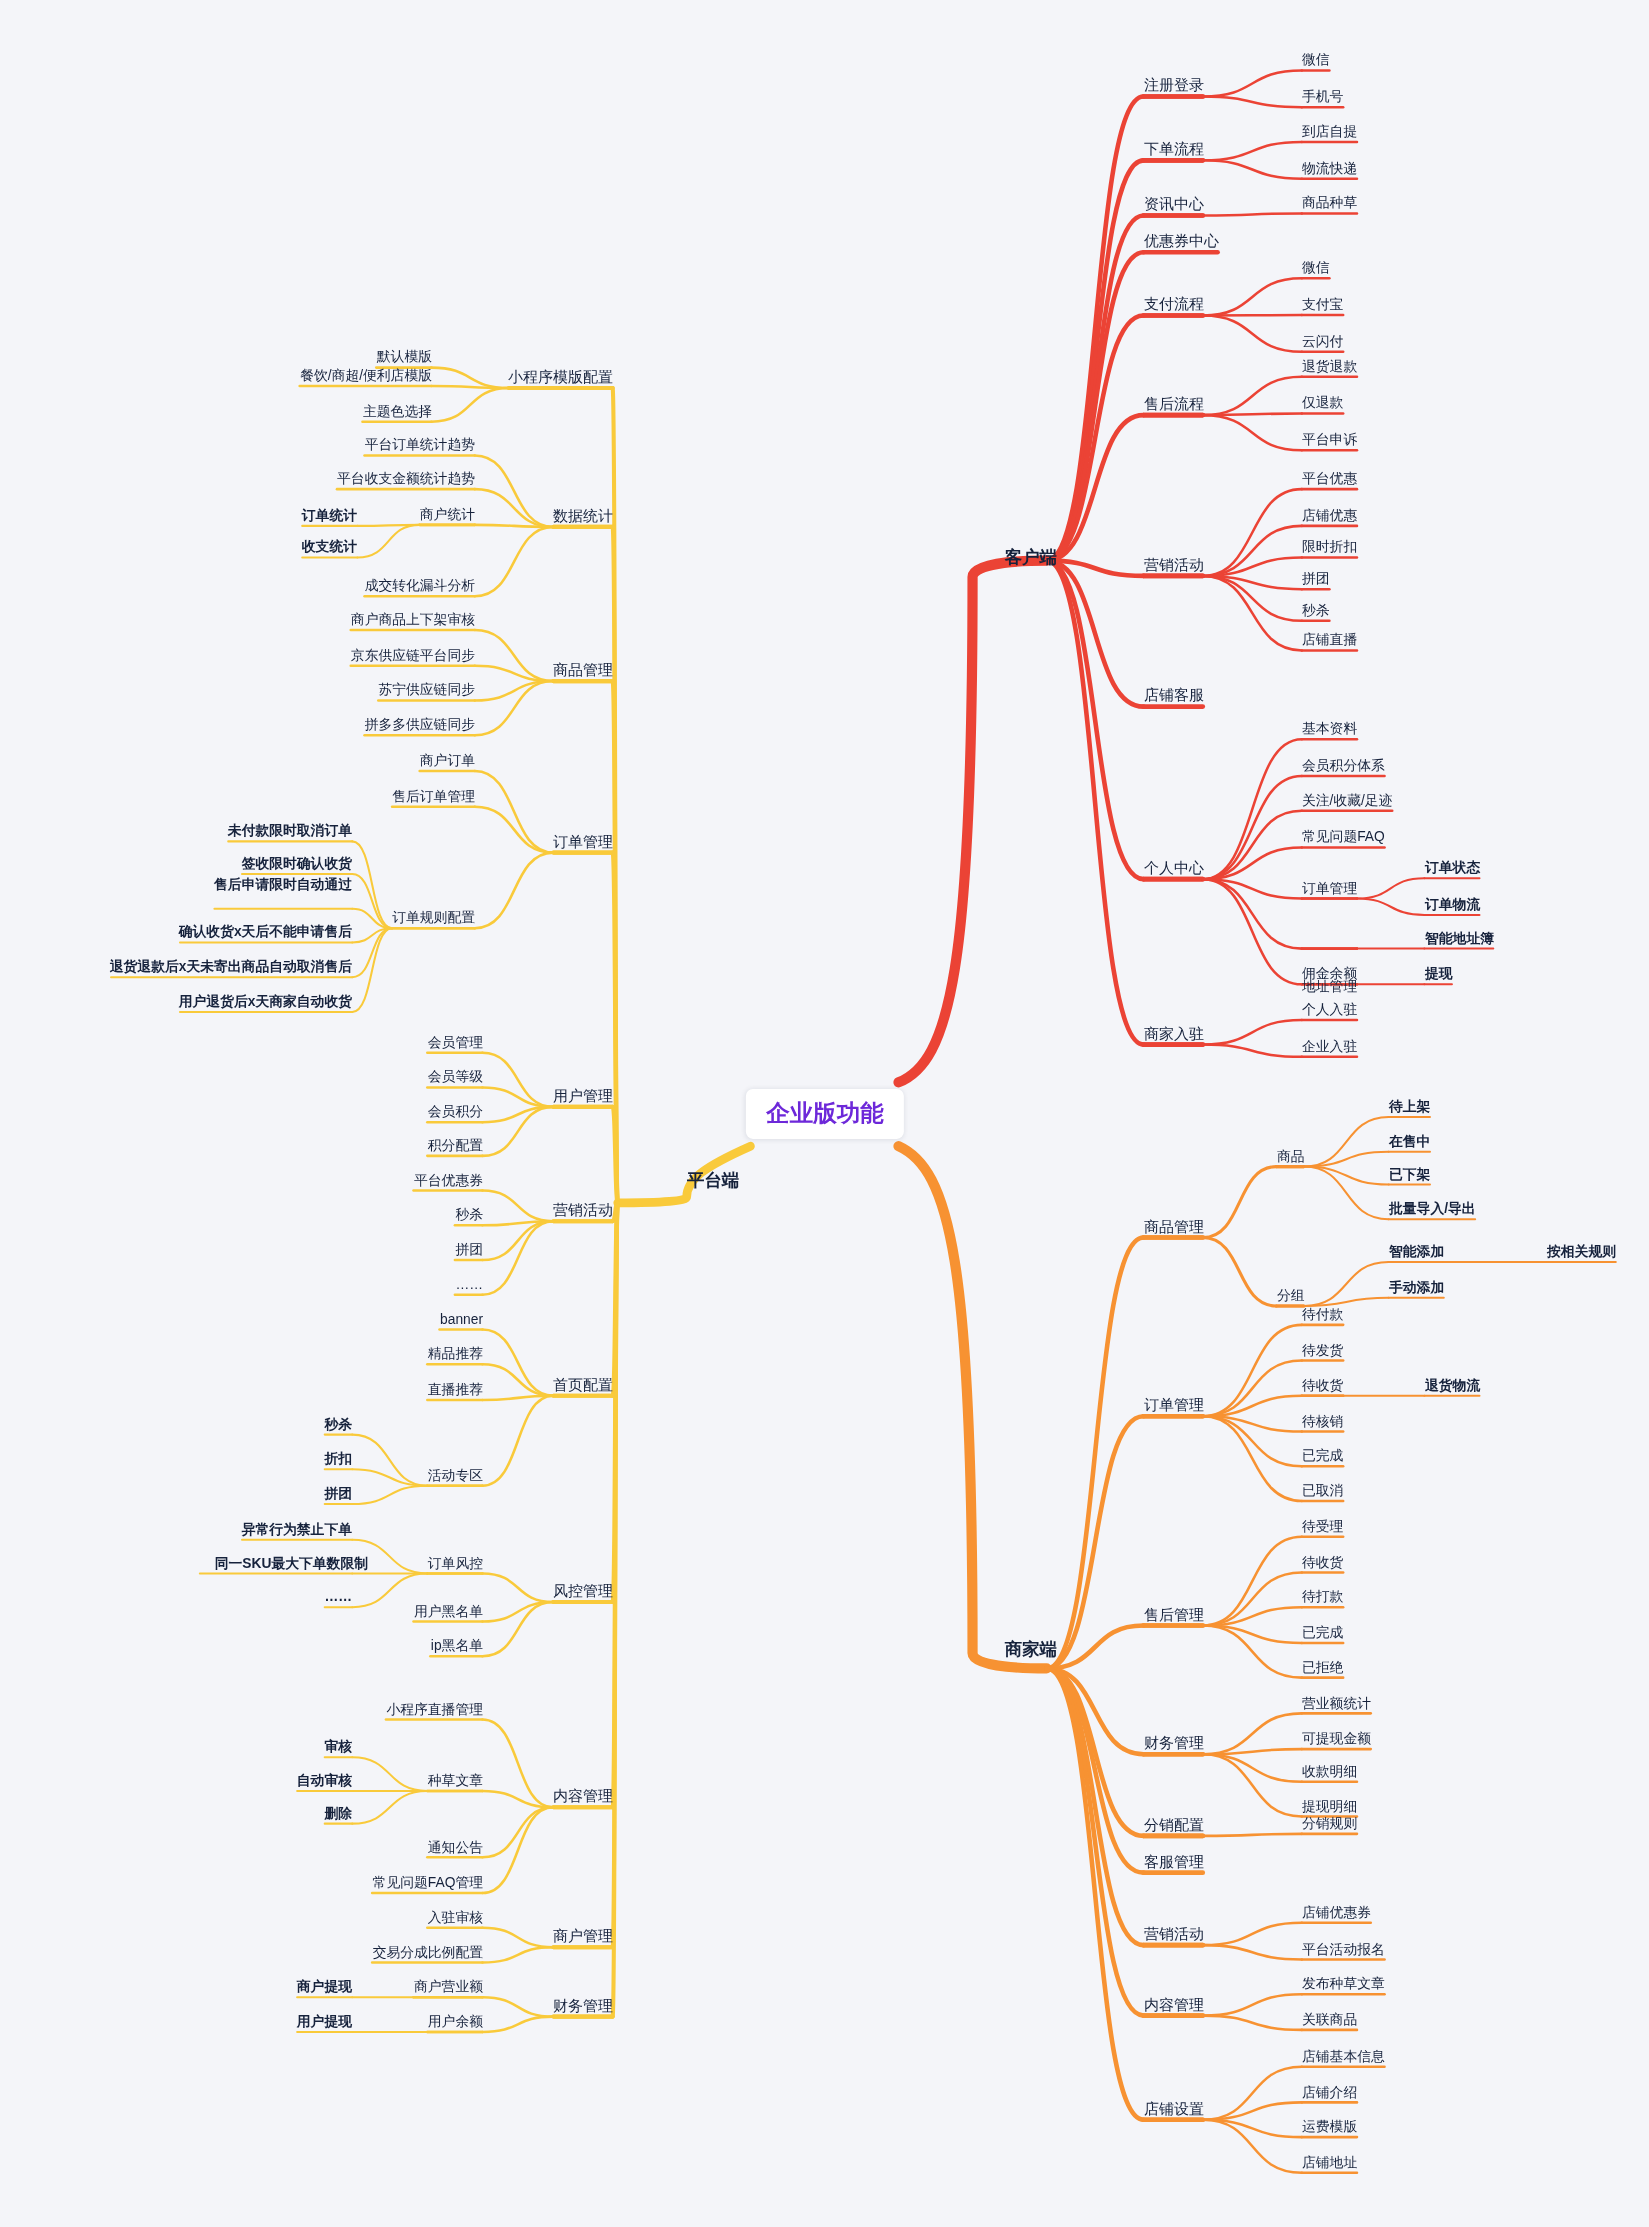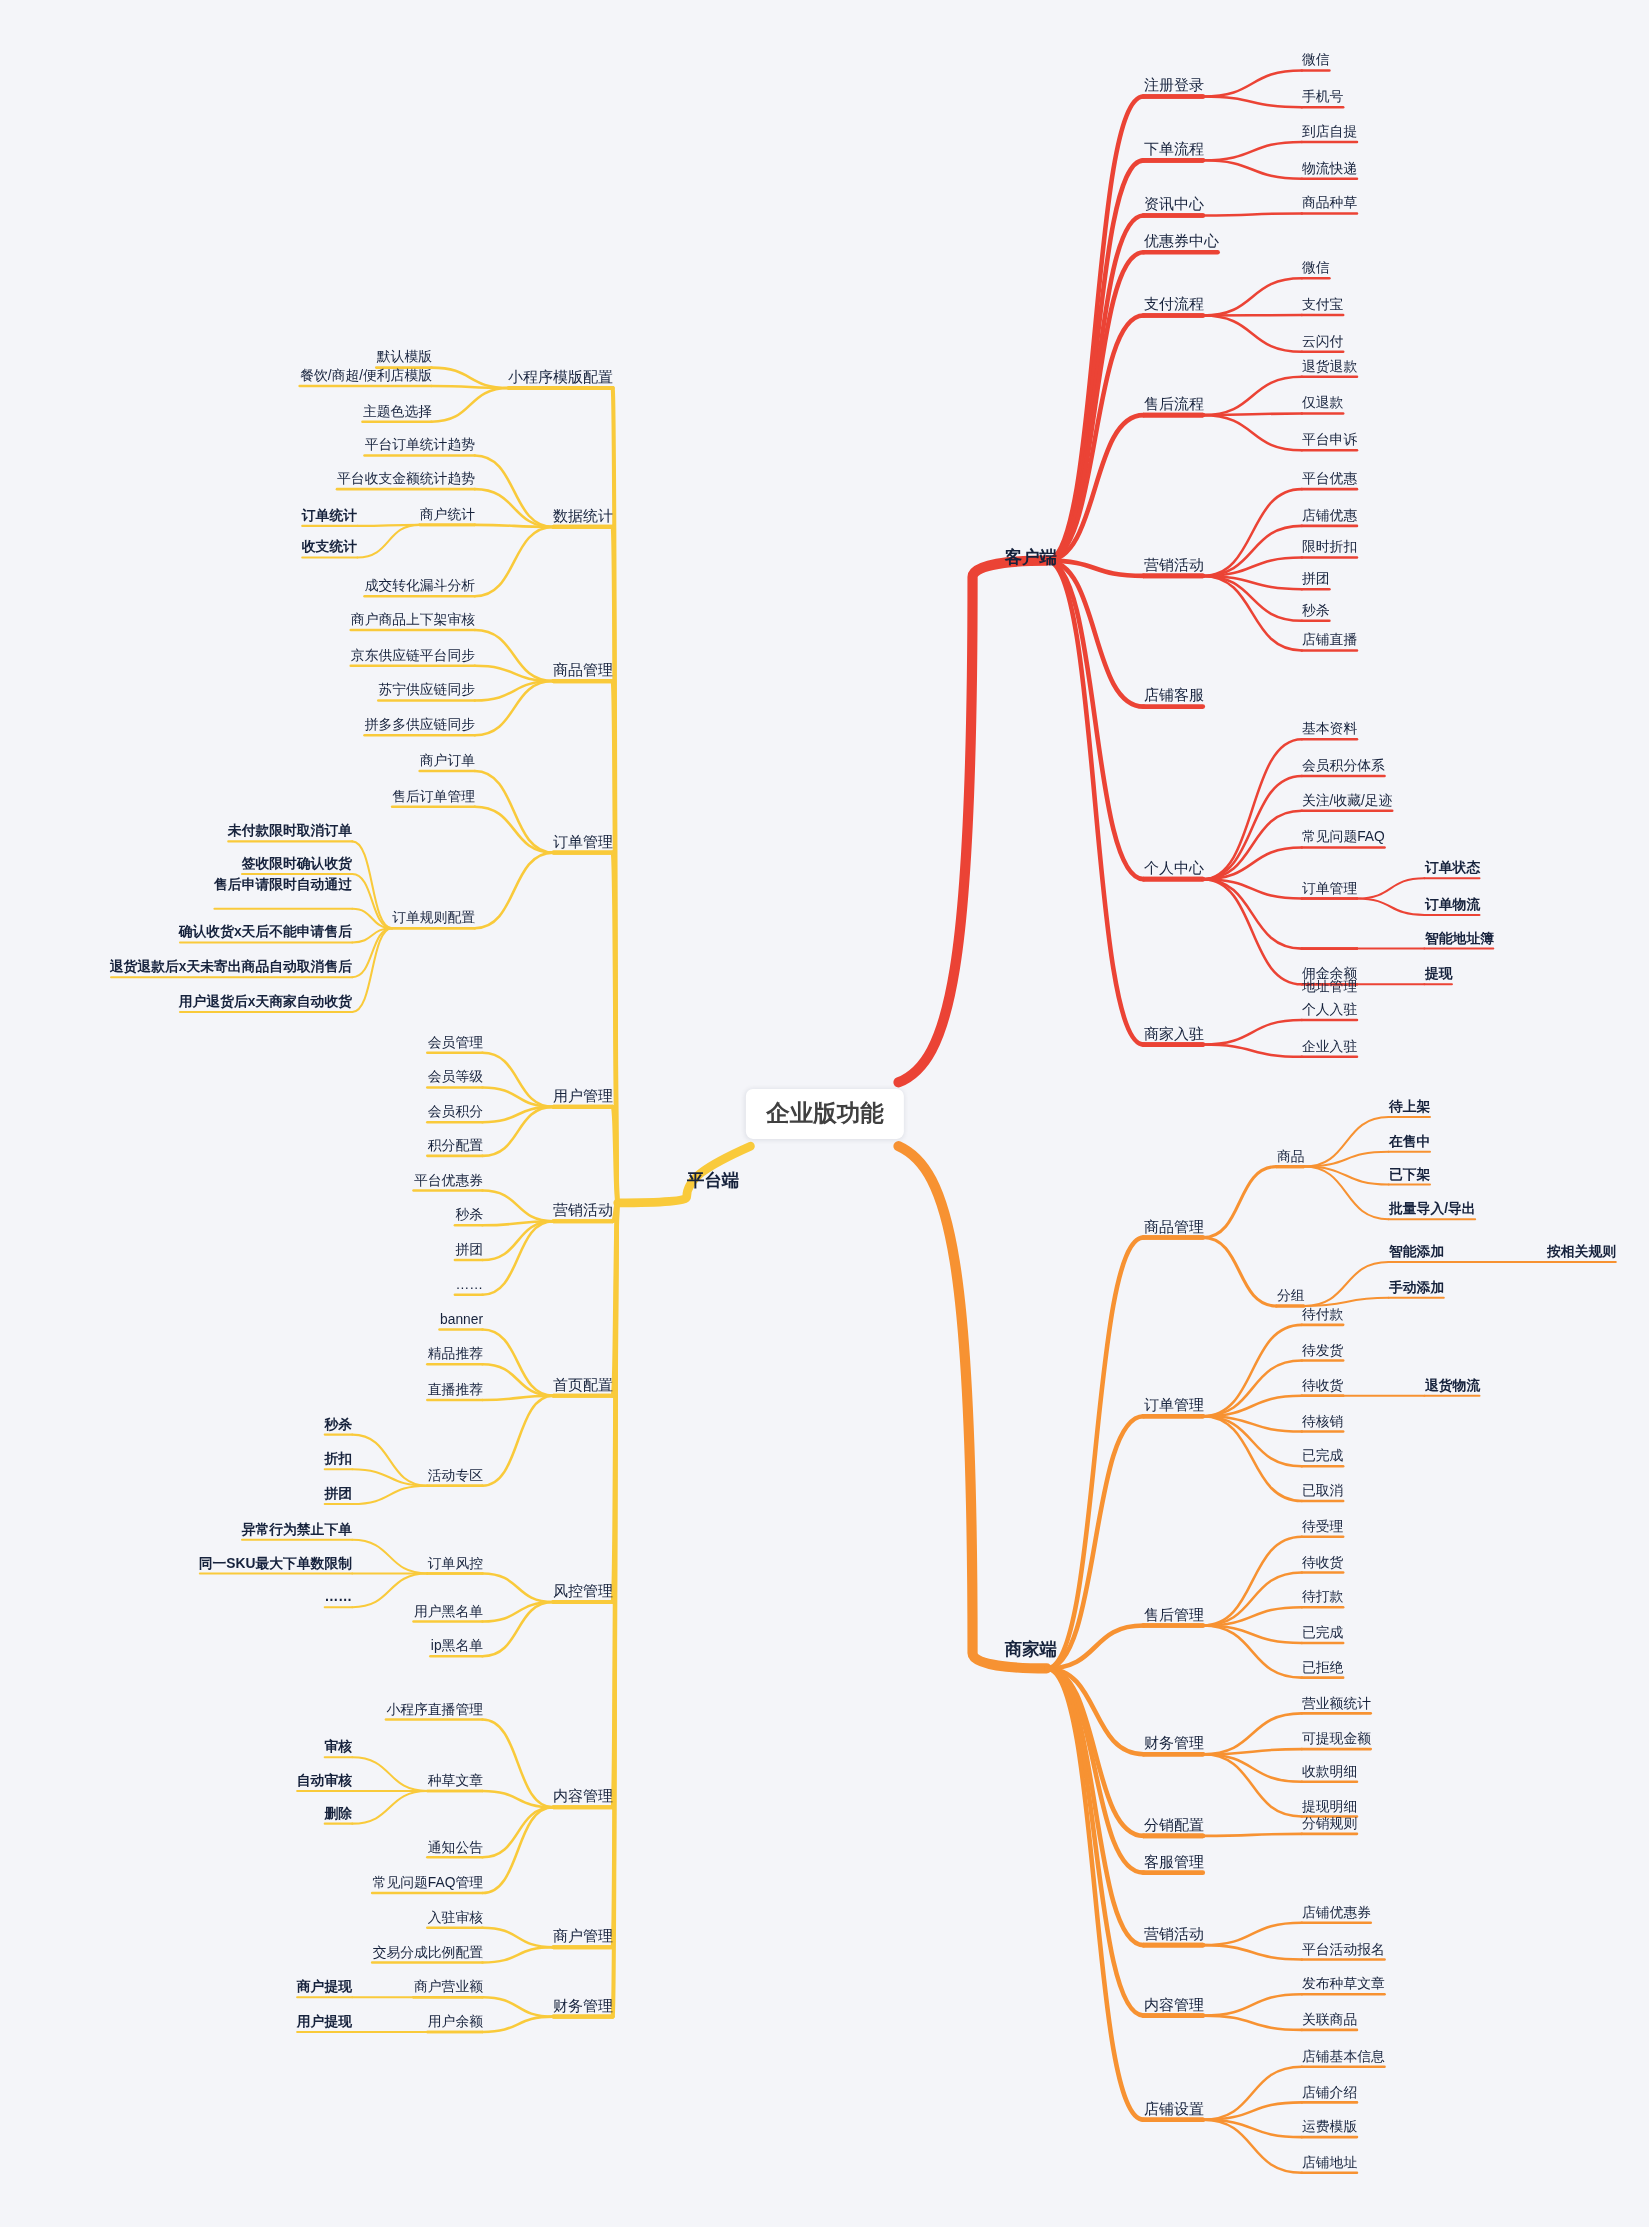--- a/index.html
+++ b/index.html
@@ -17,21 +17,21 @@
     white-space:nowrap;
     line-height:1;
   }
   .node.root{
     background:#ffffff;
     border-radius:7.1px;
     box-shadow:0 1px 5.1px rgba(20,30,60,.10);
     font-weight:bold;
     font-size:23.5px;
     padding:13.3px 20.4px;
-    color:#404040;
+    color:#6d28d9;
   }
   .lvl1{font-size:17.4px;font-weight:bold;}
   .lvl2{font-size:15px;}
   .lvl3{font-size:13.8px;}
   .lvl4{font-size:13.8px;font-weight:bold;}
   .anchor-left{transform:translateY(-50%);}
   .anchor-right{transform:translate(-100%,-50%);}
   .anchor-center{transform:translate(-50%,-50%);}
 </style>
 </head>
@@ -511,21 +511,21 @@
       <div class="node lvl3 anchor-right" style="left: 483px; top: 1354px;">精品推荐</div>
       <div class="node lvl2 anchor-right" style="left: 613px; top: 1384px;">首页配置</div>
       <div class="node lvl3 anchor-right" style="left: 483px; top: 1390px;">直播推荐</div>
       <div class="node lvl3 anchor-right" style="left: 483px; top: 1476px;">活动专区</div>
       <div class="node lvl4 anchor-right" style="left: 352px; top: 1425px;">秒杀</div>
       <div class="node lvl4 anchor-right" style="left: 352px; top: 1459px;">折扣</div>
       <div class="node lvl4 anchor-right" style="left: 352px; top: 1494px;">拼团</div>
       <div class="node lvl2 anchor-right" style="left: 613px; top: 1590px;">风控管理</div>
       <div class="node lvl3 anchor-right" style="left: 483px; top: 1564px;">订单风控</div>
       <div class="node lvl4 anchor-right" style="left: 352px; top: 1530px;">异常行为禁止下单</div>
-      <div class="node lvl4 anchor-right" style="left: 352px; top: 1564px;">同一SKU最大下单数限制</div>
+      <div class="node lvl4 anchor-right" style="left: 368px; top: 1564px;">同一SKU最大下单数限制</div>
       <div class="node lvl4 anchor-right" style="left: 352px; top: 1597px;">……</div>
       <div class="node lvl3 anchor-right" style="left: 483px; top: 1612px;">用户黑名单</div>
       <div class="node lvl3 anchor-right" style="left: 483px; top: 1646px;">ip黑名单</div>
       <div class="node lvl3 anchor-right" style="left: 483px; top: 1710px;">小程序直播管理</div>
       <div class="node lvl2 anchor-right" style="left: 613px; top: 1795px;">内容管理</div>
       <div class="node lvl3 anchor-right" style="left: 483px; top: 1781px;">种草文章</div>
       <div class="node lvl4 anchor-right" style="left: 352px; top: 1747px;">审核</div>
       <div class="node lvl4 anchor-right" style="left: 352px; top: 1781px;">自动审核</div>
       <div class="node lvl4 anchor-right" style="left: 352px; top: 1814px;">删除</div>
       <div class="node lvl3 anchor-right" style="left: 483px; top: 1848px;">通知公告</div>

